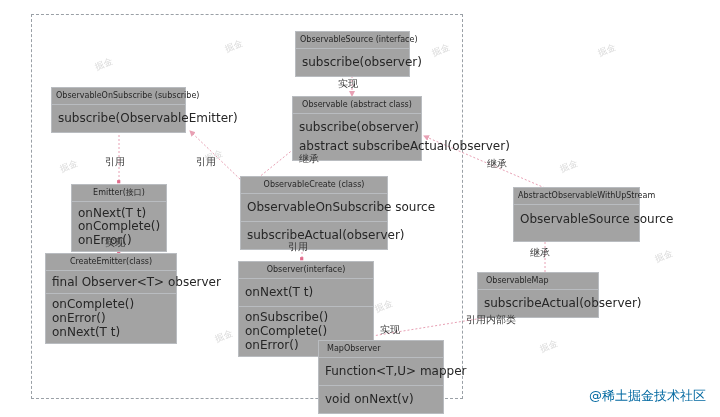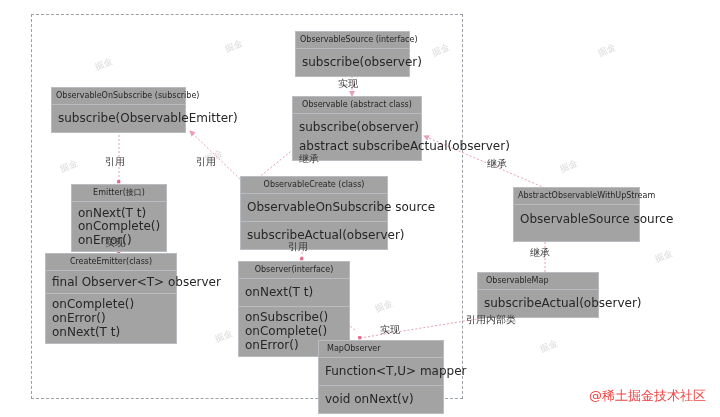--- a/index.html
+++ b/index.html
@@ -86,21 +86,21 @@
     transform: rotate(-22deg);
     white-space: nowrap;
     z-index: 1;
     user-select: none;
   }
   #signature {
     position: absolute;
     right: 14px;
     bottom: 12px;
     font-size: 13px;
-    color: #ef4444;
+    color: #0369a1;
     white-space: nowrap;
     z-index: 8;
   }
 </style>
 </head>
 <body>
 
 <div id="canvas">
 
   <div class="wm" style="left:95px;  top:58px;">掘金</div>
@@ -207,21 +207,21 @@
   <div class="uml" style="left:240px; top:176px; width:148px;">
     <div class="title">ObservableCreate (class)</div>
     <div class="comp airy">
       <div class="row">ObservableOnSubscribe  source</div>
     </div>
     <div class="comp airy">
       <div class="row">subscribeActual(observer)</div>
     </div>
   </div>
 
-  <div class="uml" style="left:238px; top:261px; width:112px;">
+  <div class="uml" style="left:238px; top:261px; width:136px;">
     <div class="title">Observer(interface)</div>
     <div class="comp airy">
       <div class="row">onNext(T t)</div>
     </div>
     <div class="comp tight">
       <div class="row">onSubscribe()</div>
       <div class="row">onComplete()</div>
       <div class="row">onError()</div>
     </div>
   </div>

